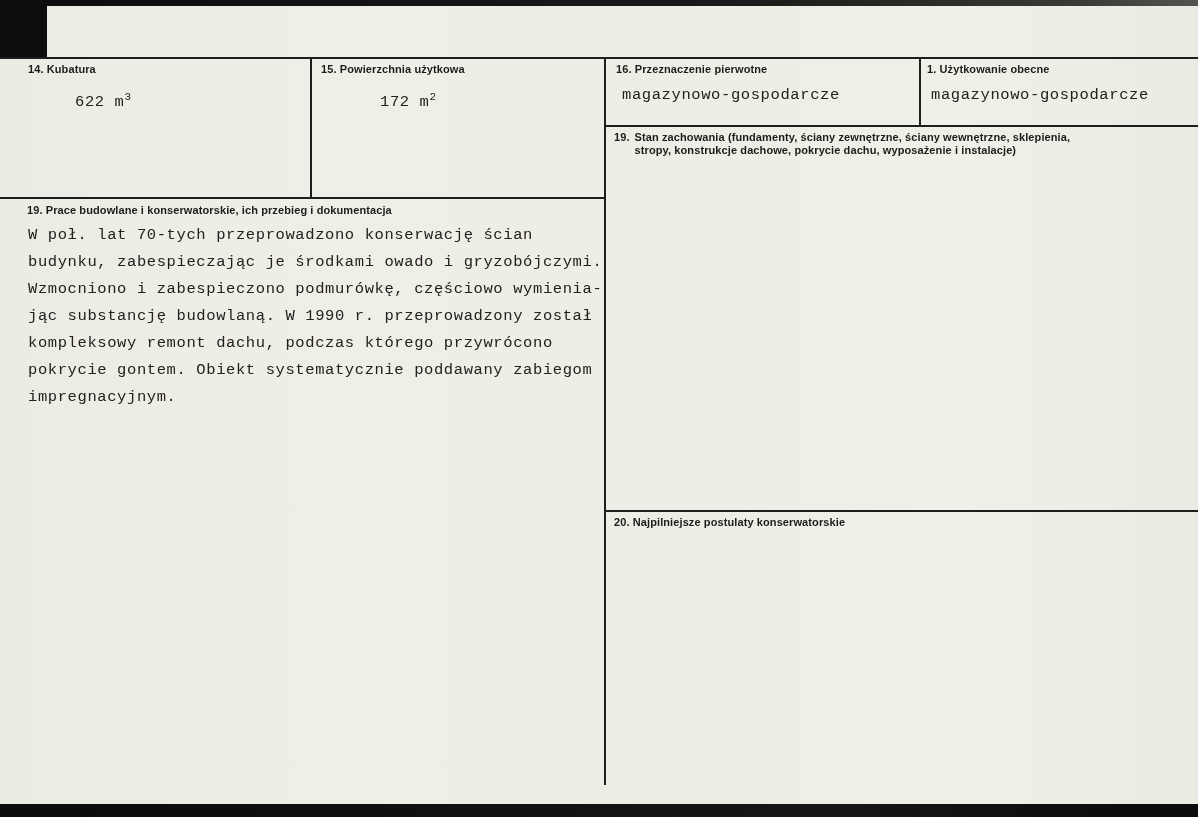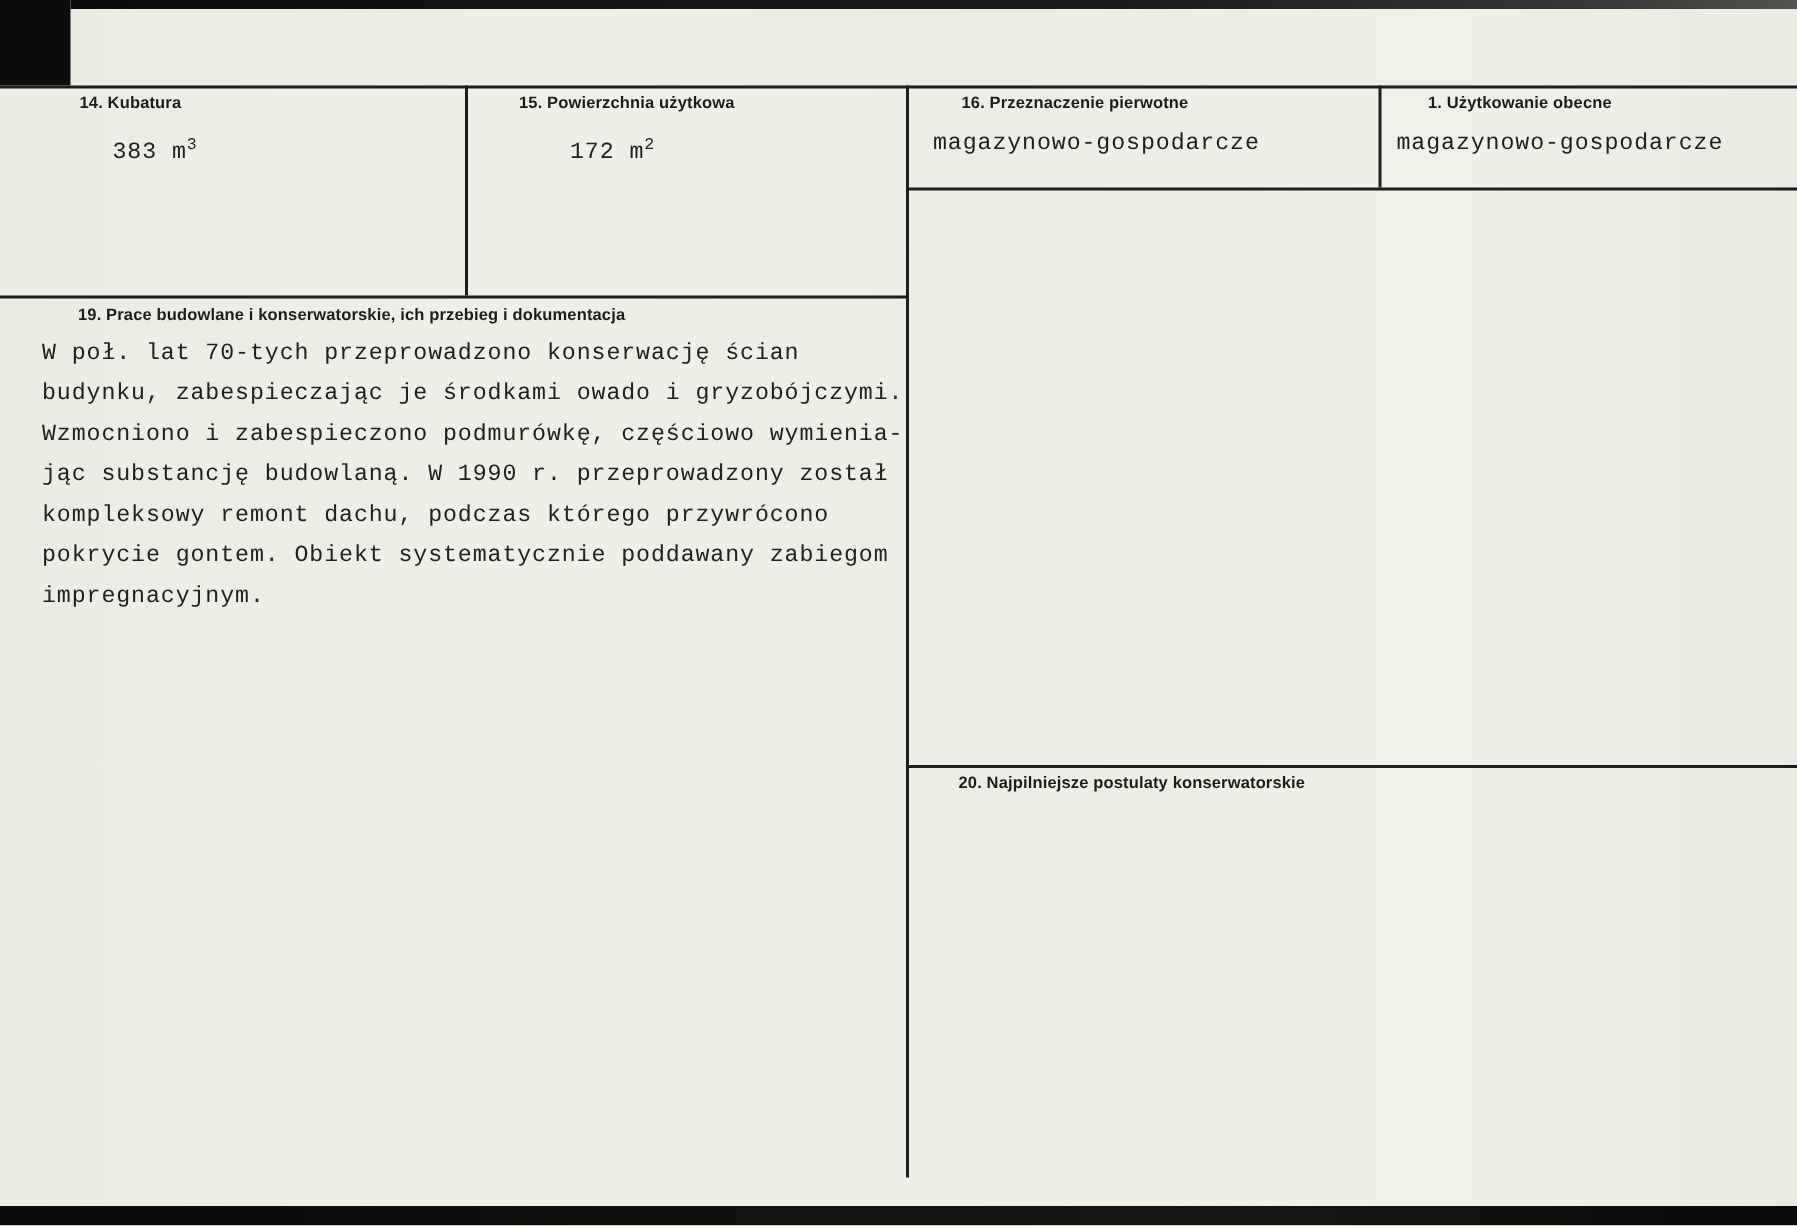--- a/index.html
+++ b/index.html
@@ -27,21 +27,20 @@
   .rule-v { width: 1.5px; }
   
   .flabel {
     position: absolute;
     font-size: 11px;
     font-weight: 700;
     color: #1c1c1a;
     letter-spacing: 0.1px;
     line-height: 13px;
     white-space: pre-wrap;
-    margin-left: 25px;
   }
   .flabel-flex { display: flex; gap: 5px; }
   
   .typed {
     position: absolute;
     font-family: "Liberation Mono", "DejaVu Sans Mono", monospace;
     font-size: 15.5px;
     line-height: 27px;
     color: #23211e;
     letter-spacing: 0.6px;
@@ -62,36 +61,41 @@
   <div class="rule rule-v" style="left:604px; top:57px; height:728px;"></div>
 
   <div class="rule rule-v" style="left:310px; top:57px; height:140px;"></div>
   <div class="rule rule-h" style="left:0; top:197px; width:604px;"></div>
 
   <div class="rule rule-v" style="left:919px; top:57px; height:68px;"></div>
   <div class="rule rule-h" style="left:604px; top:125px; width:594px;"></div>
   <div class="rule rule-h" style="left:604px; top:510px; width:594px;"></div>
 
   <div class="flabel" style="left:28px; top:63px;">14. Kubatura</div>
-  <div class="typed" style="left:75px; top:84px;"><span>383 m</span><sup>3</sup></div>
+  <div class="typed" style="left:75px; top:84px;"><span>622 m</span><sup>3</sup></div>
 
   <div class="flabel" style="left:321px; top:63px;">15. Powierzchnia użytkowa</div>
   <div class="typed" style="left:380px; top:84px;"><span>172 m</span><sup>2</sup></div>
 
   <div class="flabel" style="left:616px; top:63px;">16. Przeznaczenie pierwotne</div>
   <div class="typed" style="left:622px; top:82px;">magazynowo-gospodarcze</div>
 
   <div class="flabel" style="left:927px; top:63px;">1. Użytkowanie obecne</div>
   <div class="typed" style="left:931px; top:82px;">magazynowo-gospodarcze</div>
 
   <div class="flabel" style="left:27px; top:204px;">19. Prace budowlane i konserwatorskie, ich przebieg i dokumentacja</div>
   <div class="typed" style="left:28px; top:222px; width:575px;">W poł. lat 70-tych przeprowadzono konserwację ścian
 budynku, zabespieczając je środkami owado i gryzobójczymi.
 Wzmocniono i zabespieczono podmurówkę, częściowo wymienia-
 jąc substancję budowlaną. W 1990 r. przeprowadzony został
 kompleksowy remont dachu, podczas którego przywrócono
 pokrycie gontem. Obiekt systematycznie poddawany zabiegom
 impregnacyjnym.</div>
 
+  <div class="flabel flabel-flex" style="left:614px; top:131px; width:578px;">
+    <span>19.</span>
+    <span>Stan zachowania (fundamenty, ściany zewnętrzne, ściany wewnętrzne, sklepienia,
+stropy, konstrukcje dachowe, pokrycie dachu, wyposażenie i instalacje)</span>
+  </div>
 
   <div class="flabel" style="left:614px; top:516px;">20. Najpilniejsze postulaty konserwatorskie</div>
 
 </div>
 
 </body></html>

